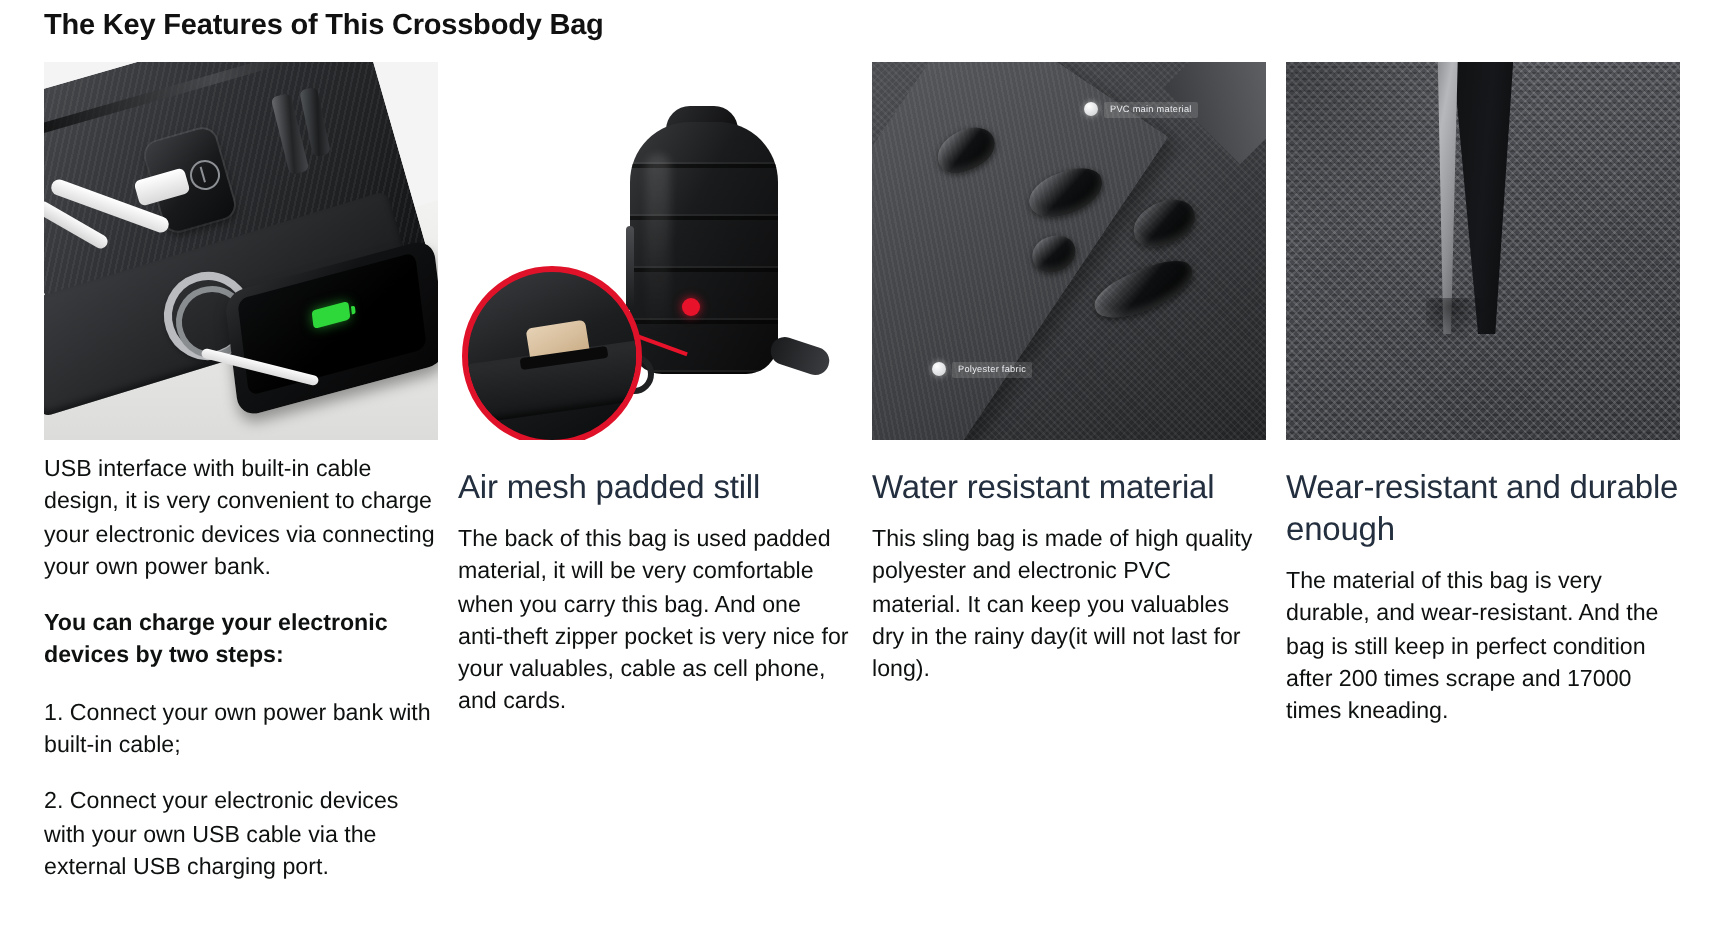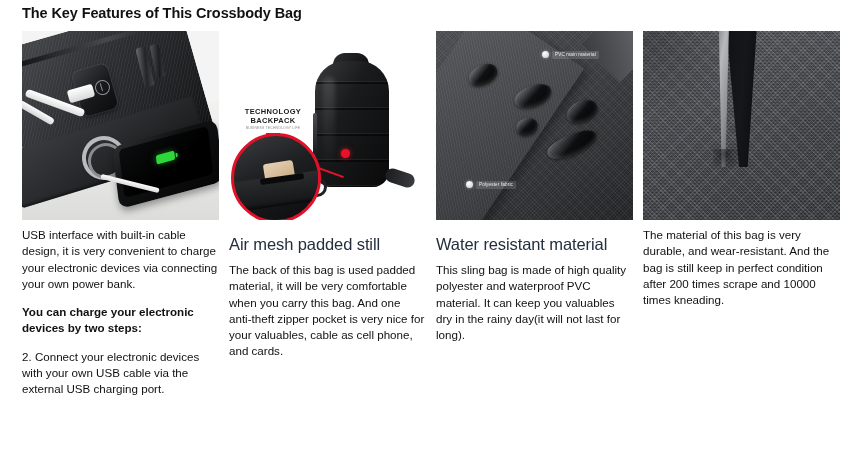--- a/index.html
+++ b/index.html
@@ -365,20 +365,21 @@
         <div class="i1-ring"></div>
         <div class="i1-ring2"></div>
         <div class="i1-phone"></div>
         <div class="i1-screen"></div>
         <div class="i1-batt"></div>
         <div class="i1-wire"></div>
       </div>
       <div class="col-body">
         <p>USB interface with built-in cable design, it is very convenient to charge your electronic devices via connecting your own power bank.</p>
         <p class="strong">You can charge your electronic devices by two steps:</p>
+        <p>1. Connect your own power bank with built-in cable;</p>
         <p>2. Connect your electronic devices with your own USB cable via the external USB charging port.</p>
       </div>
     </div>
 
     <div class="col">
       <div class="media img2">
         <div class="i2-baghandle"></div>
         <div class="i2-bag">
           <div class="i2-quilt"></div>
           <div class="i2-hl"></div>
@@ -386,26 +387,20 @@
         <div class="i2-zip"></div>
         <div class="i2-strapL"></div>
         <div class="i2-strapR"></div>
         <div class="i2-line"></div>
         <div class="i2-dot"></div>
         <div class="i2-circle">
           <div class="i2-c-pocket"></div>
           <div class="i2-c-phone"></div>
           <div class="i2-c-slot"></div>
         </div>
-        <div class="i2-label">
-          <div class="l1">TECHNOLOGY</div>
-          <div class="l2">BACKPACK</div>
-          <div class="l3">BUSINESS TECHNOLOGY LIFE</div>
-          <div class="bar"></div>
-        </div>
       </div>
       <div class="col-heading">Air mesh padded still</div>
       <div class="col-body">
         <p>The back of this bag is used padded material, it will be very comfortable when you carry this bag. And one anti-theft zipper pocket is very nice for your valuables, cable as cell phone, and cards.</p>
       </div>
     </div>
 
     <div class="col">
       <div class="media img3">
         <div class="i3-fold"></div>
@@ -419,30 +414,31 @@
           <span class="tag-dot"></span>
           <span class="tag-text">PVC main material</span>
         </div>
         <div class="i3-tag-b">
           <span class="tag-dot"></span>
           <span class="tag-text">Polyester fabric</span>
         </div>
       </div>
       <div class="col-heading">Water resistant material</div>
       <div class="col-body">
-        <p>This sling bag is made of high quality polyester and waterproof PVC material. It can keep you valuables dry in the rainy day(it will not last for long).</p>
+        <p>This sling bag is made of high quality polyester and electronic PVC material. It can keep you valuables dry in the rainy day(it will not last for long).</p>
       </div>
     </div>
 
     <div class="col">
       <div class="media img4">
         <div class="i4-shadowTL"></div>
         <div class="i4-blade"></div>
         <div class="i4-edge"></div>
         <div class="i4-tip"></div>
       </div>
+      <div class="col-heading">Wear-resistant and durable enough</div>
       <div class="col-body">
-        <p>The material of this bag is very durable, and wear-resistant. And the bag is still keep in perfect condition after 200 times scrape and 10000 times kneading.</p>
+        <p>The material of this bag is very durable, and wear-resistant. And the bag is still keep in perfect condition after 200 times scrape and 17000 times kneading.</p>
       </div>
     </div>
 
   </div>
 </div>
 
 </body></html>

